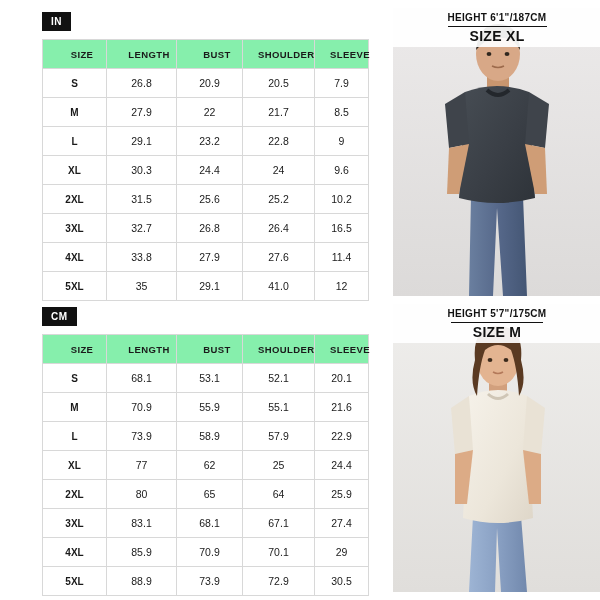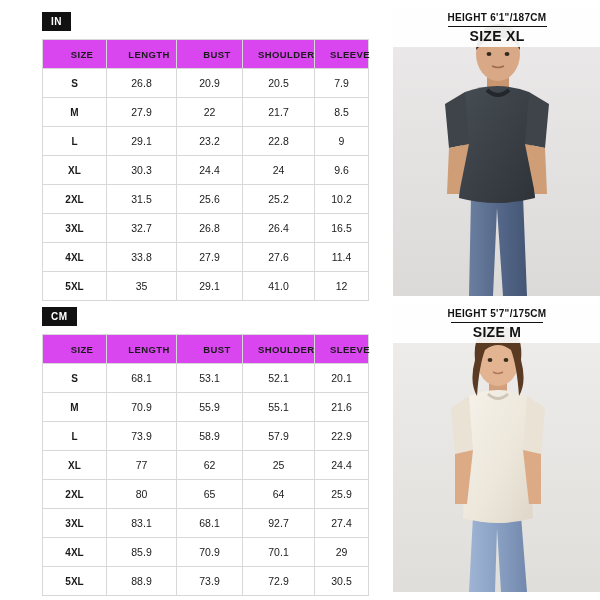--- a/index.html
+++ b/index.html
@@ -60,21 +60,21 @@
     text-align: center;
     font-size: 10.5px;
     color: #1a1a1a;
     height: 28px;
     padding: 0;
   }
   table.size-table th {
     font-weight: bold;
     font-size: 9.5px;
     letter-spacing: 0.4px;
-    background: #d946ef;
+    background: #86efac;
     padding-left: 15px;
   }
   table.size-table td.size-cell {
     font-weight: bold;
     font-size: 10px;
   }
   table.size-table col.c-size { width: 64px; }
   table.size-table col.c-len { width: 70px; }
   table.size-table col.c-bust { width: 66px; }
   table.size-table col.c-sh { width: 72px; }
@@ -259,21 +259,21 @@
             <td class="size-cell">2XL</td>
             <td>80</td>
             <td>65</td>
             <td>64</td>
             <td>25.9</td>
           </tr>
           <tr>
             <td class="size-cell">3XL</td>
             <td>83.1</td>
             <td>68.1</td>
-            <td>92.7</td>
+            <td>67.1</td>
             <td>27.4</td>
           </tr>
           <tr>
             <td class="size-cell">4XL</td>
             <td>85.9</td>
             <td>70.9</td>
             <td>70.1</td>
             <td>29</td>
           </tr>
           <tr>

